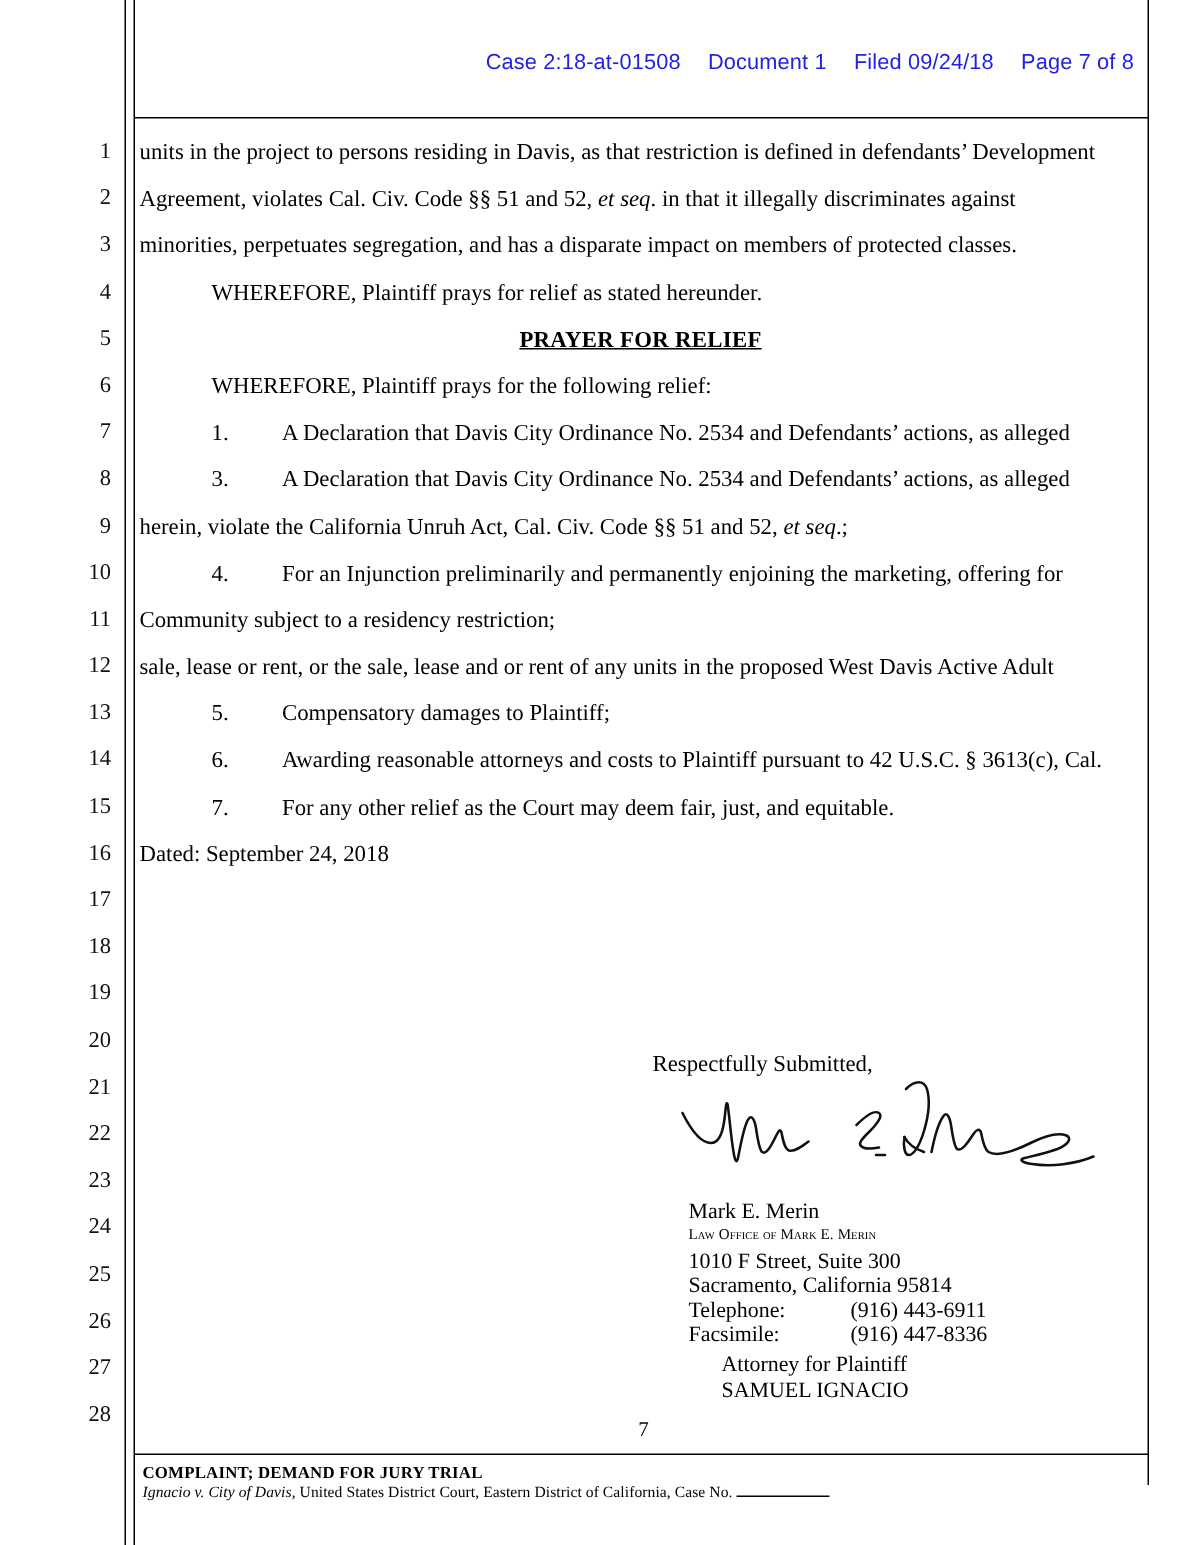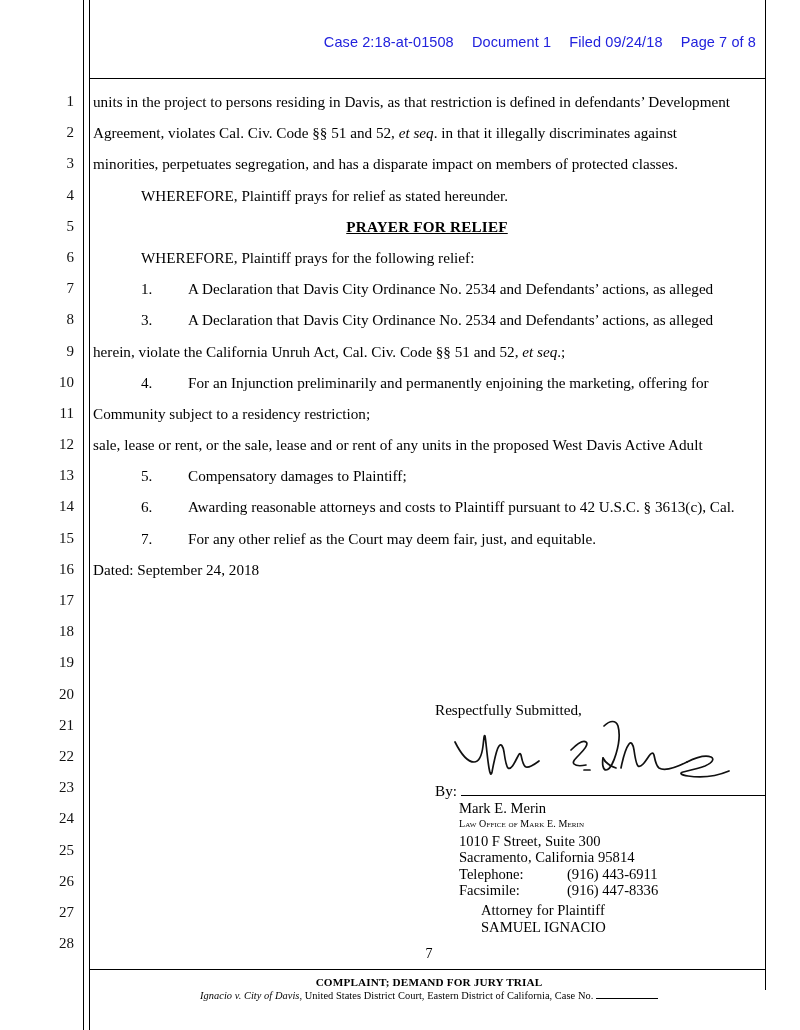--- a/index.html
+++ b/index.html
@@ -174,21 +174,20 @@
     top: 969px;
     width: 676px;
     height: 0;
     border-top: 1.6px solid #000;
   }
   .footer-block {
     position: absolute;
     left: 95px;
     top: 975px;
     width: 668px;
-    text-align: center;
   }
   .footer-title {
     font-size: 11.2px;
     font-weight: bold;
     letter-spacing: 0.15px;
     line-height: 14px;
   }
   .footer-sub {
     font-size: 10.4px;
     line-height: 14px;
@@ -292,24 +291,20 @@
           <path d="M118 36 C124 30 130 26 133 28 C136 30 131 36 126 41 C122 45 119 48 121 50 C123 52 128 52 133 51"></path>
           <path d="M131 56 C133 56 135 56 137 56"></path>
           <path d="M151 12 C157 6 163 6 165 12 C167 19 166 30 163 40 C160 50 156 56 153 56 C150 56 149 50 150 44"></path>
           <path d="M150 44 C152 48 157 52 163 54"></path>
           <path d="M168 54 C170 44 173 34 176 30 C178 27 180 30 181 36 C182 43 183 50 185 52 C188 54 192 48 196 42 C198 39 200 38 201 41 C202 46 203 52 206 54 C211 57 222 54 234 48"></path>
           <path d="M234 48 C244 43 253 41 258 43 C262 45 259 49 252 52 C244 55 234 57 230 58 C226 59 228 61 235 62 C248 64 264 62 276 57"></path>
         </g>
       </svg>
     </div>
 
-    <div class="by-row">
-      <span class="by-label">By:</span>
-      <span class="by-line"></span>
-    </div>
 
     <div class="sig-details">
       <div>Mark E. Merin</div>
       <div class="firm-name">Law Office of Mark E. Merin</div>
       <div>1010 F Street, Suite 300</div>
       <div>Sacramento, California 95814</div>
       <div class="phone-row">
         <span class="phone-label">Telephone:</span>
         <span>(916) 443-6911</span>
       </div>

